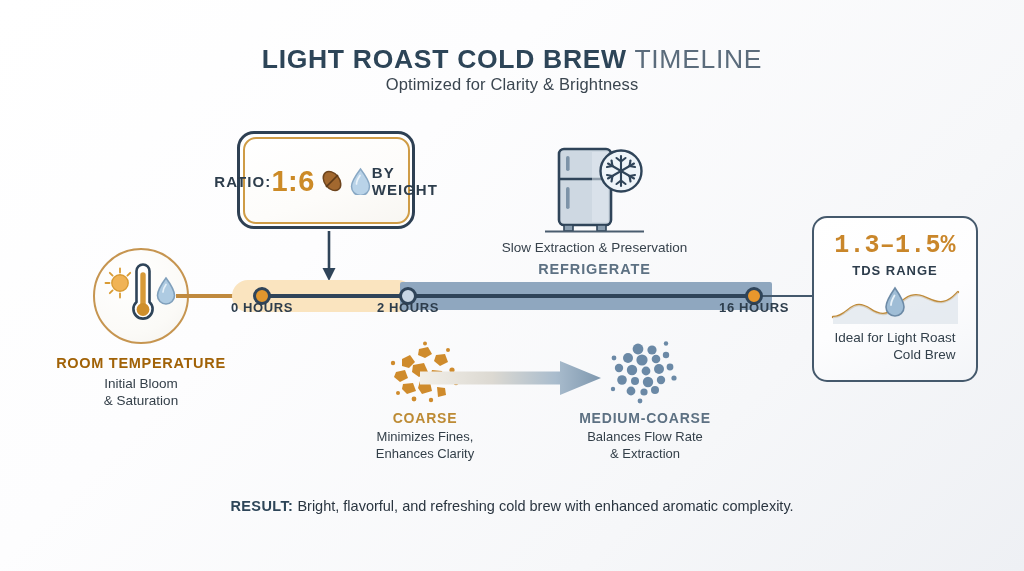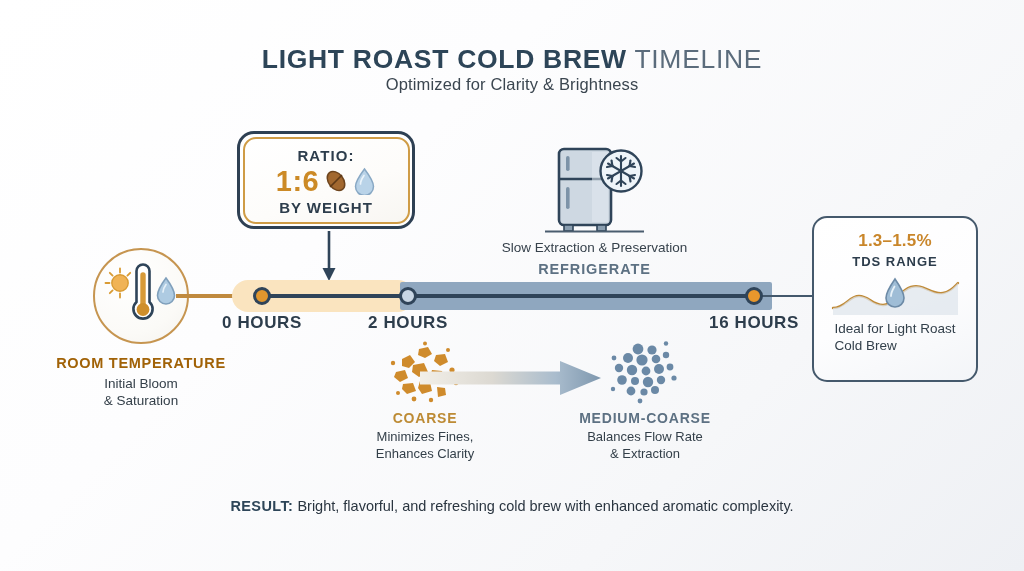--- a/index.html
+++ b/index.html
@@ -114,22 +114,22 @@
     height: 18px;
     border-radius: 50%;
     border: 3px solid #2f4459;
   }
   #node-0 { left: 253px; background: #e0962e; }
   #node-2 { left: 399px; background: #c8d6e4; }
   #node-16 { left: 745px; background: #e8972c; }
 
   .node-label {
     position: absolute;
-    top: 33px;
-    font-size: 17px;
+    top: 20px;
+    font-size: 13px;
     font-weight: bold;
     color: #2d3d4c;
     letter-spacing: 0.6px;
     white-space: nowrap;
     transform: translateX(-50%);
   }
   #label-0 { left: 262px; }
   #label-2 { left: 408px; }
   #label-16 { left: 754px; }
 
@@ -179,21 +179,20 @@
     background: #fff;
     padding: 2.5px;
   }
   #ratio-inner {
     width: 100%;
     height: 100%;
     border-radius: 13px;
     border: 2.5px solid #cf9c46;
     background: linear-gradient(160deg, #ffffff 0%, #fdfcfa 60%, #f8f6f2 100%);
     display: flex;
-    flex-direction: column;
     align-items: center;
     justify-content: center;
     padding-top: 2px;
   }
   #ratio-label {
     font-size: 15px;
     font-weight: bold;
     color: #2d3d4c;
     letter-spacing: 1.1px;
   }
@@ -261,45 +260,46 @@
     height: 166px;
     border-radius: 15px;
     border: 2.5px solid #45596c;
     background: linear-gradient(158deg, #ffffff 0%, #fdfdfe 55%, #f3f5f8 100%);
     display: flex;
     flex-direction: column;
     align-items: center;
     padding-top: 13px;
   }
   #tds-value {
-    font-size: 17px;
+    font-size: 25px;
     font-weight: bold;
     color: #c9862a;
     letter-spacing: 0.2px;
+    font-family: Liberation Mono, monospace;
   }
   #tds-label {
     margin-top: 3px;
     font-size: 13px;
     font-weight: bold;
     color: #2d3d4c;
     letter-spacing: 1px;
   }
   #tds-graphic {
     margin-top: 2px;
     height: 46px;
     display: flex;
     align-items: center;
     justify-content: center;
   }
   #tds-foot {
     margin-top: 3px;
     font-size: 13.5px;
     line-height: 1.26;
     color: #33404b;
-    text-align: left;
+    text-align: right;
   }
 
   
   #grind-row {
     position: absolute;
     left: 300px;
     top: 340px;
     width: 470px;
     height: 130px;
   }

